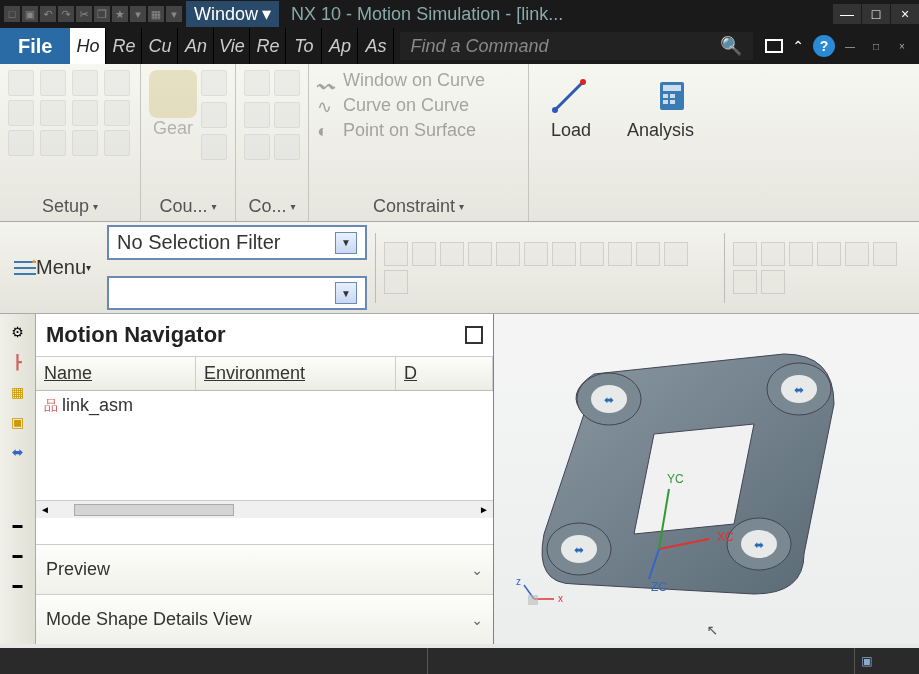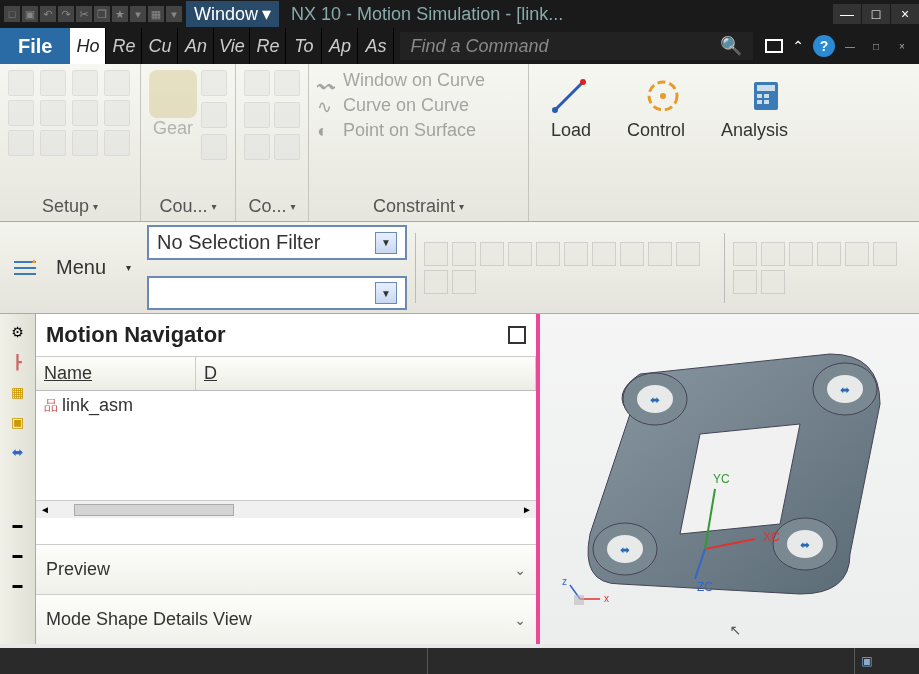--- a/index.html
+++ b/index.html
@@ -40,33 +40,33 @@
 .small-col .sc { width: 26px; height: 26px; background: #ddd; border: 1px solid #bbb; border-radius: 2px; }
 .constraint-items { display: flex; flex-direction: column; gap: 4px; opacity: 0.5; font-size: 18px; color: #555; }
 .constraint-items div { display: flex; align-items: center; gap: 6px; }
 .ci-icon { width: 20px; height: 20px; display: inline-block; }
 .big-btn { display: flex; flex-direction: column; align-items: flex-end; justify-content: center; padding: 4px 10px; cursor: pointer; }
 .big-btn .bicon { width: 44px; height: 44px; display: flex; align-items: center; justify-content: center; }
 .big-btn .blabel { font-size: 18px; color: #333; margin-top: 2px; }
 
 
 .filterbar { background: linear-gradient(#f4f4ee, #e4e4dc); border-bottom: 1px solid #aaa; padding: 4px 6px; display: flex; align-items: center; gap: 8px; height: 92px; }
-.menu-btn { display: flex; align-items: center; gap: 20px; padding: 6px 8px; font-size: 20px; color: #333; }
+.menu-btn { display: flex; align-items: center; gap: 0; padding: 6px 8px; font-size: 20px; color: #333; }
 .menu-icon { width: 22px; height: 18px; display: inline-block; }
 .filter-selects { display: flex; flex-direction: column; gap: 16px; }
 .select-box { background: #fff; border: 2px solid #6a8ab5; padding: 4px 8px; font-size: 20px; color: #333; display: flex; align-items: center; width: 260px; }
 .select-box .sel-arrow { margin-left: auto; width: 22px; height: 22px; background: linear-gradient(#e8f0ff,#c8d8f0); border: 1px solid #6a8ab5; display: flex; align-items: center; justify-content: center; font-size: 10px; }
 .toolbar-icons { display: flex; flex-wrap: wrap; gap: 4px; align-items: center; max-width: 360px; }
 .toolbar-icons .ti { width: 24px; height: 24px; background: #e8e8e0; border: 1px solid #bbb; opacity: 0.6; }
 
 
 .main { display: flex; height: 330px; }
 .left-rail { width: 36px; background: linear-gradient(90deg,#f0f0e8,#e0e0d6); border-right: 1px solid #aaa; display: flex; flex-direction: column; align-items: center; padding-top: 4px; gap: 2px; }
 .left-rail .lr { width: 28px; height: 28px; display: flex; align-items: center; justify-content: center; font-size: 14px; cursor: pointer; border: 1px solid transparent; }
-.navigator { width: 504px; background: #fff; border-right: 4px solid #ec4899; display: flex; flex-direction: column; }
+.navigator { width: 458px; background: #fff; border-right: 1px solid #ec4899; display: flex; flex-direction: column; }
 .nav-header { padding: 8px 10px; font-size: 22px; font-weight: bold; color: #222; display: flex; align-items: center; border-bottom: 1px solid #ccc; }
 .nav-header .pin { margin-left: auto; width: 18px; height: 18px; border: 2px solid #333; }
 .nav-table { flex: 1; overflow: hidden; }
 .nav-thead { display: flex; background: linear-gradient(#fdfdfb,#eceee4); border-bottom: 1px solid #bbb; }
 .nav-th { padding: 6px 8px; font-size: 18px; color: #333; border-right: 1px solid #ccc; text-decoration: underline; }
 .nav-row { display: flex; padding: 4px 8px; font-size: 18px; color: #333; align-items: center; gap: 4px; }
 .nav-scroll { height: 18px; background: #f0f0f0; border-top: 1px solid #ccc; display: flex; align-items: center; }
 .nav-scroll .sthumb { width: 160px; height: 12px; background: #d4d4d4; margin-left: 20px; border: 1px solid #aaa; }
 .nav-collapsible { border-top: 1px solid #ccc; padding: 14px 10px; font-size: 18px; color: #333; display: flex; align-items: center; background: linear-gradient(#fdfdfb,#f0f1ea); }
 .nav-collapsible .chev { margin-left: auto; font-size: 14px; color: #666; }
@@ -223,31 +223,20 @@
         <svg width="40" height="40">
             <line x1="6" y1="34" x2="34" y2="6" stroke="#2a5ab5" stroke-width="3"></line>
             <circle cx="6" cy="34" r="3" fill="#2a5ab5"></circle>
             <circle cx="34" cy="6" r="3" fill="#d22"></circle>
           </svg>
       </div>
       <div class="blabel">Load</div>
     </div>
   </div>
 
-  <div class="ribbon-group" style="border-right:none;">
-    <div class="big-btn">
-      <div class="bicon">
-        <svg width="40" height="40">
-            <circle cx="20" cy="20" r="14" fill="none" stroke="#e79b2a" stroke-width="3" stroke-dasharray="8 4"></circle>
-            <circle cx="20" cy="20" r="3" fill="#e79b2a"></circle>
-          </svg>
-      </div>
-      <div class="blabel">Control</div>
-    </div>
-  </div>
 
   <div class="ribbon-group" style="border-right:none;">
     <div class="big-btn">
       <div class="bicon">
         <svg width="40" height="40">
             <rect x="8" y="6" width="24" height="28" rx="2" fill="#3a7ab5"></rect>
             <rect x="11" y="9" width="18" height="6" fill="#cde"></rect>
             <rect x="11" y="18" width="5" height="4" fill="#cde"></rect>
             <rect x="18" y="18" width="5" height="4" fill="#cde"></rect>
             <rect x="11" y="24" width="5" height="4" fill="#cde"></rect>
@@ -323,20 +312,21 @@
   </div>
 
   <div class="navigator">
     <div class="nav-header">
       <span>Motion Navigator</span>
       <span class="pin"></span>
     </div>
     <div class="nav-table">
       <div class="nav-thead">
         <div class="nav-th" style="width:160px;">Name</div>
+        <div class="nav-th" style="width:200px;">Environment</div>
         <div class="nav-th" style="flex:1;">D</div>
       </div>
       <div class="nav-row">
         <span style="color:#c66;font-size:14px;">品</span>
         <span>link_asm</span>
       </div>
       <div style="height:80px;"></div>
       <div class="nav-scroll">
         <span style="font-size:10px;padding:0 4px;">◄</span>
         <div class="sthumb"></div>

